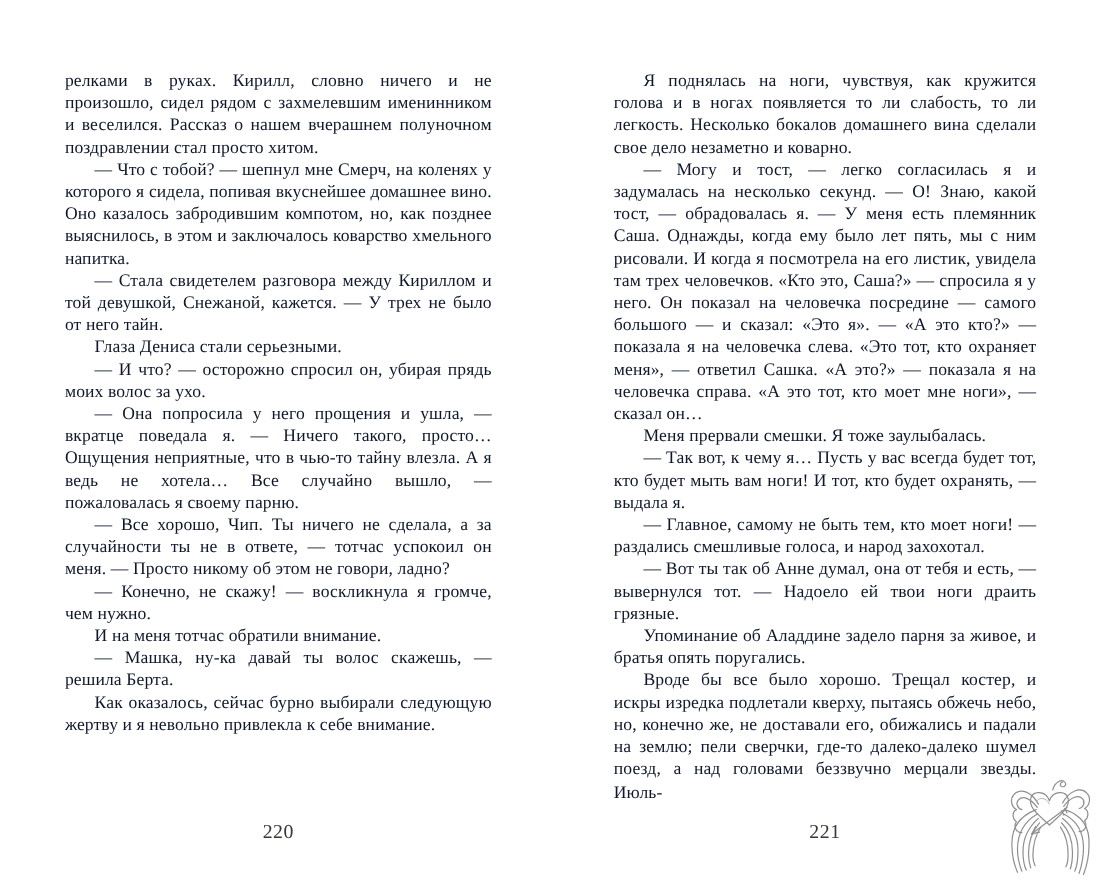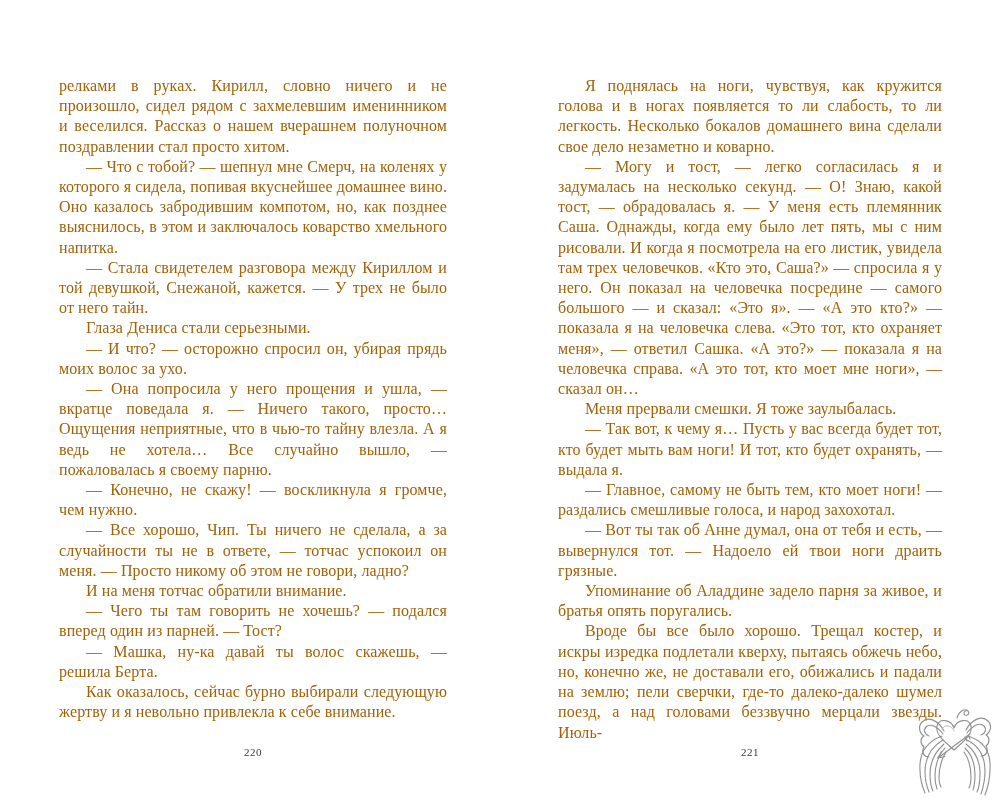--- a/index.html
+++ b/index.html
@@ -14,41 +14,41 @@
     overflow: hidden;
     font-family: "Liberation Serif", "DejaVu Serif", serif;
   }
   .spread {
     position: absolute;
     inset: 0;
     background: #ffffff;
   }
   .page-text {
     position: absolute;
-    top: 76px;
-    color: #a16207;
+    top: 64px;
+    color: #0f172a;
     font-size: 16px;
     line-height: 20.2px;
     text-align: justify;
     letter-spacing: 0.1px;
     hyphens: auto;
     -webkit-hyphens: auto;
   }
   .page-text.left  { left: 59px;  width: 388px; }
   .page-text.right { left: 558px; width: 384px; }
   p.para {
     margin: 0;
     padding: 0;
     text-indent: 27px;
   }
   p.para.no-indent { text-indent: 0; }
   .page-number {
     position: absolute;
     top: 746px;
-    font-size: 11px;
+    font-size: 18px;
     color: #3b3834;
     text-align: center;
     letter-spacing: 0.5px;
   }
   .page-number.left  { left: 59px;  width: 388px; }
   .page-number.right { left: 558px; width: 384px; }
   .decoration {
     position: absolute;
     left: 908px;
     top: 700px;
@@ -62,24 +62,23 @@
 
 <div class="spread">
 
   <div class="page-text left">
     <p class="para no-indent">релками в руках. Кирилл, словно ничего и не произошло, сидел рядом с захмелевшим именинником и веселился. Рассказ о нашем вчерашнем полуночном поздравлении стал просто хитом.</p>
     <p class="para">— Что с тобой? — шепнул мне Смерч, на коленях у которого я сидела, попивая вкуснейшее домашнее вино. Оно казалось забродившим компотом, но, как позднее выяснилось, в этом и заключалось коварство хмельного напитка.</p>
     <p class="para">— Стала свидетелем разговора между Кириллом и той девушкой, Снежаной, кажется. — У трех не было от него тайн.</p>
     <p class="para">Глаза Дениса стали серьезными.</p>
     <p class="para">— И что? — осторожно спросил он, убирая прядь моих волос за ухо.</p>
     <p class="para">— Она попросила у него прощения и ушла, — вкратце поведала я. — Ничего такого, просто… Ощущения неприятные, что в чью-то тайну влезла. А я ведь не хотела… Все случайно вышло, — пожаловалась я своему парню.</p>
+    <p class="para">— Все хорошо, Чип. Ты ничего не сделала, а за случайности ты не в ответе, — тотчас успокоил он меня. — Просто никому об этом не говори, ладно?</p>
     <p class="para">— Конечно, не скажу! — воскликнула я громче, чем нужно.</p>
-    <p class="para">— Все хорошо, Чип. Ты ничего не сделала, а за случайности ты не в ответе, — тотчас успокоил он меня. — Просто никому об этом не говори, ладно?</p>
     <p class="para">И на меня тотчас обратили внимание.</p>
-    <p class="para">— Чего ты там говорить не хочешь? — подался вперед один из парней. — Тост?</p>
     <p class="para">— Машка, ну-ка давай ты волос скажешь, — решила Берта.</p>
     <p class="para">Как оказалось, сейчас бурно выбирали следующую жертву и я невольно привлекла к себе внимание.</p>
   </div>
 
   <div class="page-text right">
     <p class="para">Я поднялась на ноги, чувствуя, как кружится голова и в ногах появляется то ли слабость, то ли легкость. Несколько бокалов домашнего вина сделали свое дело незаметно и коварно.</p>
     <p class="para">— Могу и тост, — легко согласилась я и задумалась на несколько секунд. — О! Знаю, какой тост, — обрадовалась я. — У меня есть племянник Саша. Однажды, когда ему было лет пять, мы с ним рисовали. И когда я посмотрела на его листик, увидела там трех человечков. «Кто это, Саша?» — спросила я у него. Он показал на человечка посредине — самого большого — и сказал: «Это я». — «А это кто?» — показала я на человечка слева. «Это тот, кто охраняет меня», — ответил Сашка. «А это?» — показала я на человечка справа. «А это тот, кто моет мне ноги», — сказал он…</p>
     <p class="para">Меня прервали смешки. Я тоже заулыбалась.</p>
     <p class="para">— Так вот, к чему я… Пусть у вас всегда будет тот, кто будет мыть вам ноги! И тот, кто будет охранять, — выдала я.</p>
     <p class="para">— Главное, самому не быть тем, кто моет ноги! — раздались смешливые голоса, и народ захохотал.</p>

